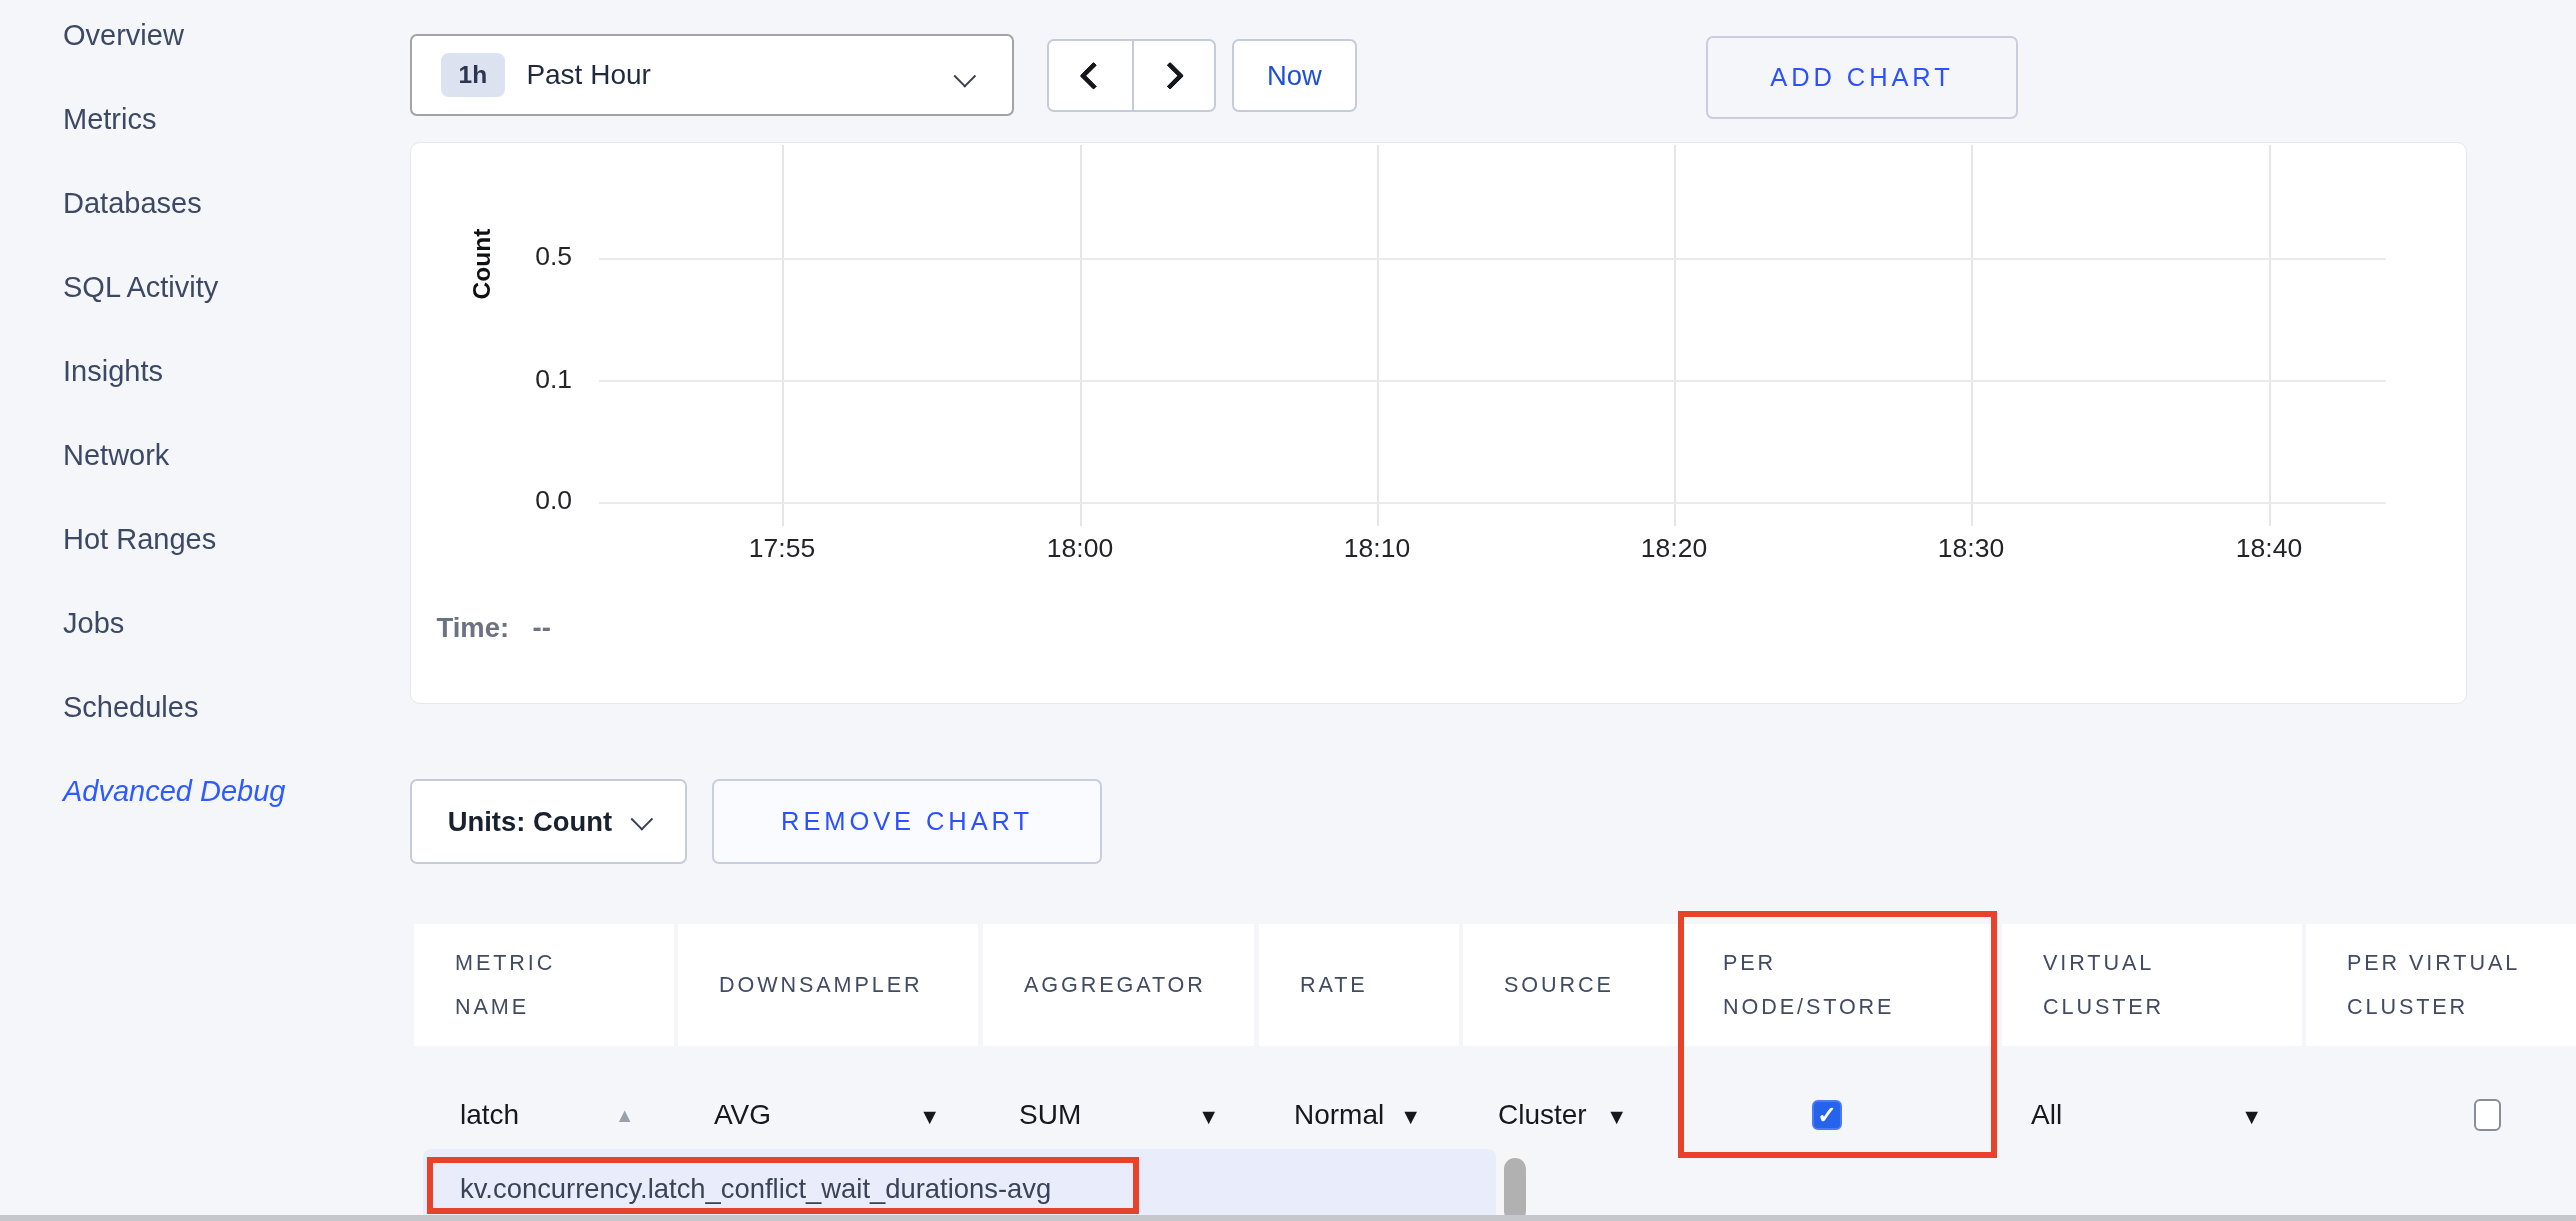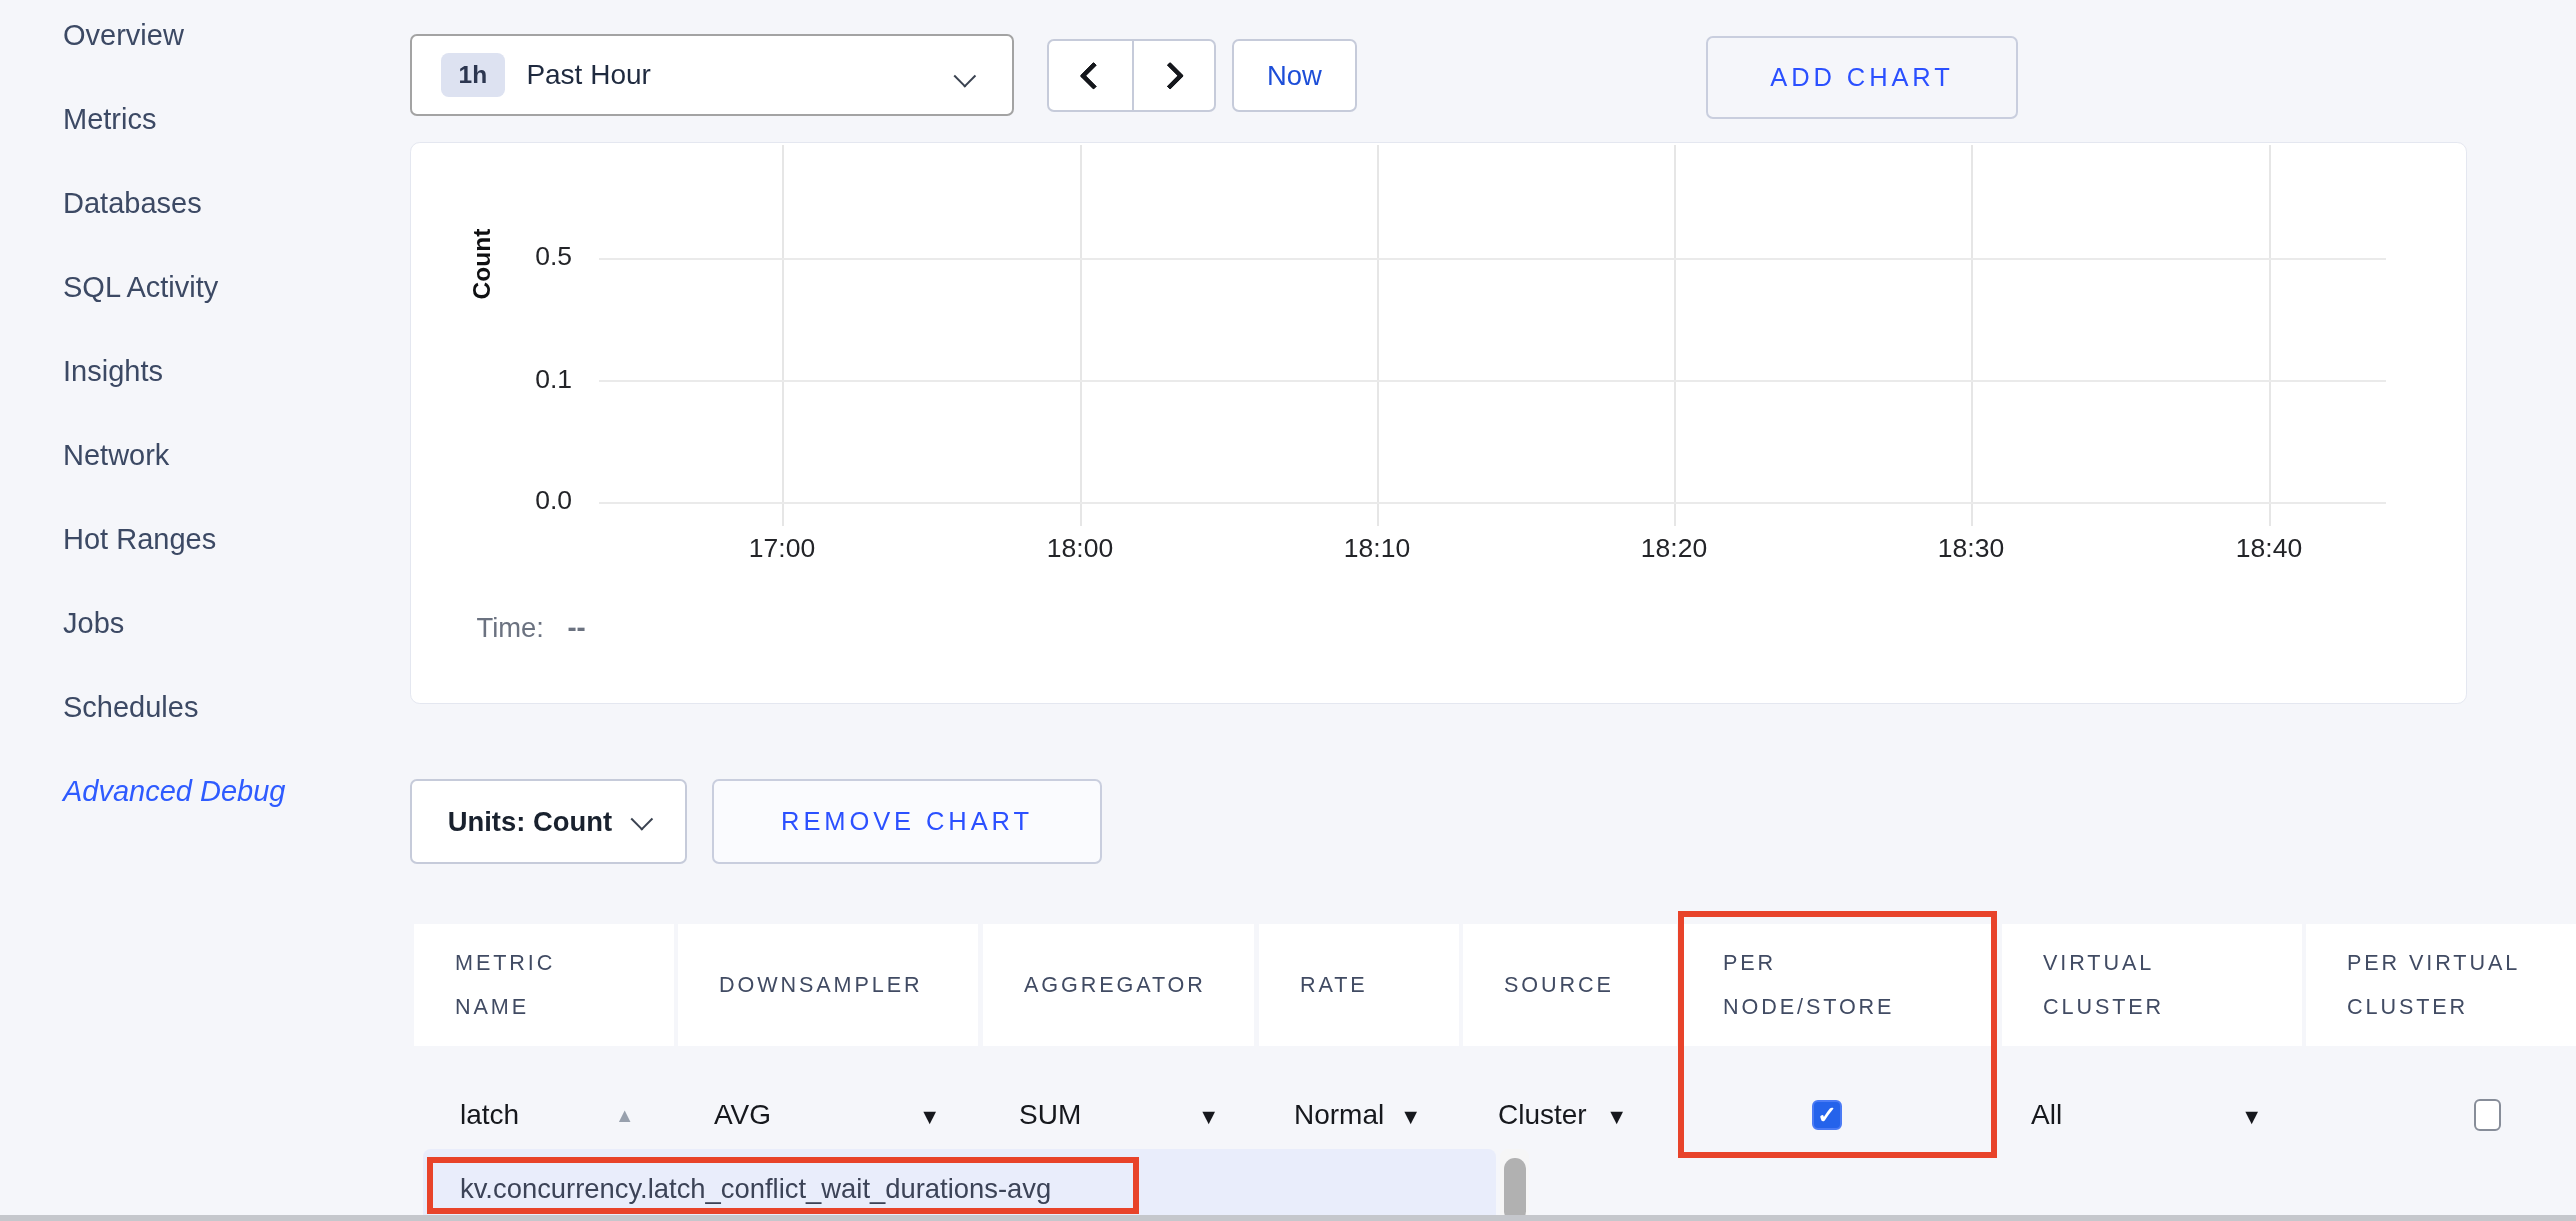--- a/index.html
+++ b/index.html
@@ -43,21 +43,21 @@
   
   .chart-card { position:absolute; left:410px; top:142px; width:2057px; height:562px;
     background:#ffffff; border:1px solid #e4e7f0; border-radius:9.8px; }
   .vline { position:absolute; top:2px; height:381px; width:2px; background:#e6e6e6; }
   .hline { position:absolute; height:2px; background:#eaeaea; left:188px; width:1787px; }
   .ylab { position:absolute; width:108px; text-align:right; font-size:26.5px; color:#232428; left:53px; }
   .xlab { position:absolute; font-size:26.5px; color:#232428; transform:translateX(-50%); top:390px; }
   .yaxis-title { position:absolute; left:71px; top:121px; transform:translate(-50%,-50%) rotate(-90deg);
     font-size:24.5px; font-weight:bold; color:#0f1012; }
   .time-row { position:absolute; left:25.5px; top:469px; font-size:27.4px; color:#6b7280; }
-  .time-row .lbl { font-weight:normal;margin-left:40px; }
+  .time-row .lbl { font-weight:bold; }
   .time-row .val { margin-left:23.5px; font-weight:bold; }
 
   
   .units-btn { position:absolute; left:410px; top:779px; width:277px; height:85px;
     background:#ffffff; border:2px solid #c6cbda; border-radius:6.9px;
     display:flex; align-items:center; justify-content:center; cursor:pointer; }
   .units-btn .txt { font-size:27.4px; font-weight:bold; color:#19212e; margin-right:21.6px; }
   .remove-chart-btn { position:absolute; left:712px; top:779px; width:390px; height:85px;
     background:#fafbfe; border:2px solid #c9cede; border-radius:6.9px;
     font-size:25.5px; font-weight:500; letter-spacing:3.9px; color:#2b50ff;
@@ -131,21 +131,21 @@
 
   <div class="add-chart-btn">ADD CHART</div>
 
   <div class="chart-card">
     <div style="position:absolute; inset:0;"></div>
     <div class="yaxis-title">Count</div>
     <div class="time-row">
       <span class="lbl">Time:</span><span class="val">--</span>
     </div>
   <div class="vline" style="left: 371px;"></div>
-      <div class="xlab" style="left: 371px;">17:00</div>
+      <div class="xlab" style="left: 371px;">17:55</div>
       <div class="vline" style="left: 669px;"></div>
       <div class="xlab" style="left: 669px;">18:00</div>
       <div class="vline" style="left: 966px;"></div>
       <div class="xlab" style="left: 966px;">18:10</div>
       <div class="vline" style="left: 1263px;"></div>
       <div class="xlab" style="left: 1263px;">18:20</div>
       <div class="vline" style="left: 1560px;"></div>
       <div class="xlab" style="left: 1560px;">18:30</div>
       <div class="vline" style="left: 1858px;"></div>
       <div class="xlab" style="left: 1858px;">18:40</div>

